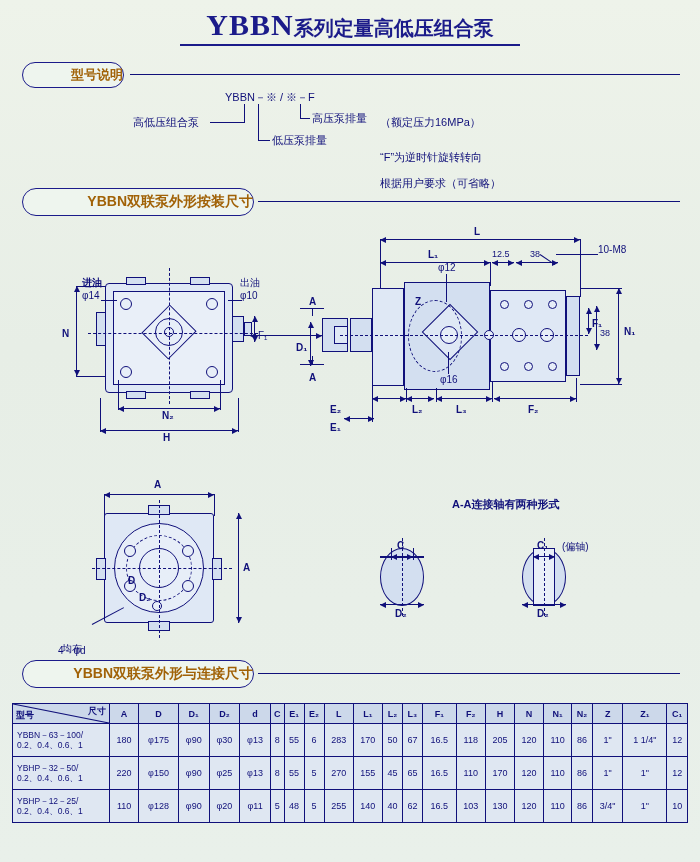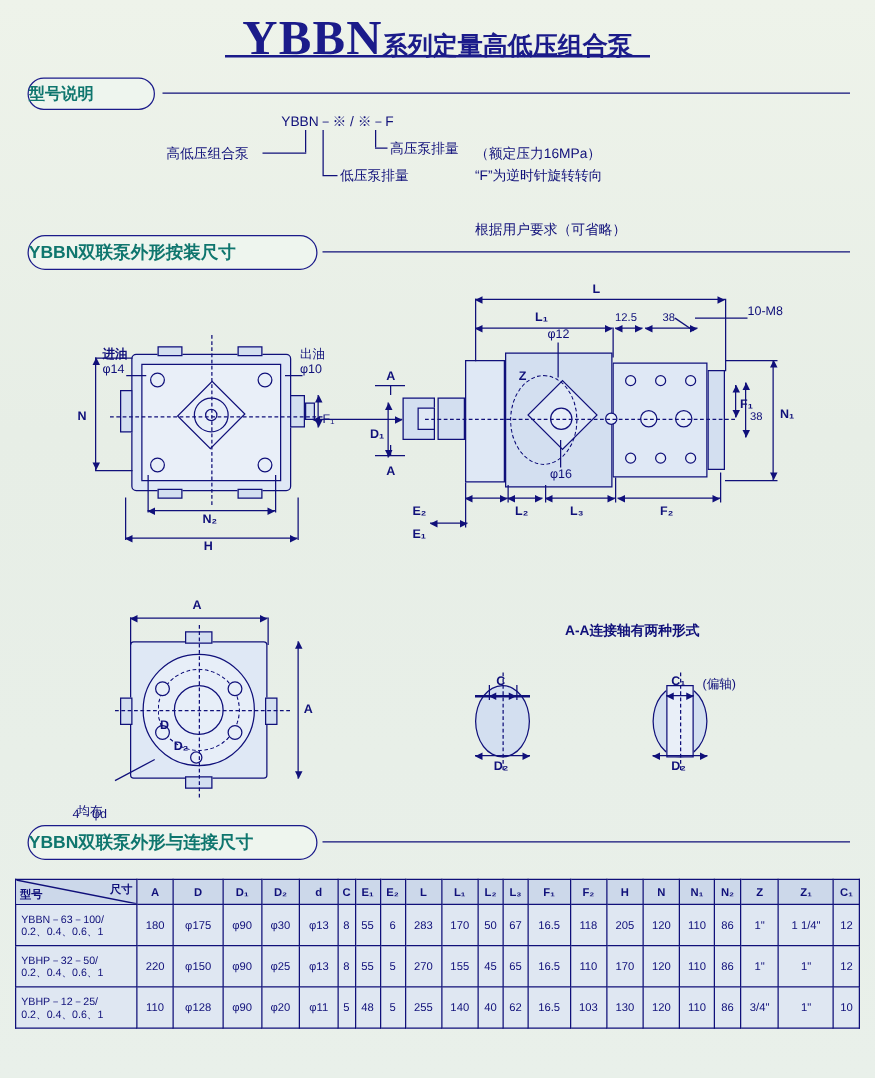--- a/index.html
+++ b/index.html
@@ -14,32 +14,32 @@
   .page{
     position:absolute;inset:0;
     background:linear-gradient(180deg,#eef3ea 0%, #e7eee6 40%, #e9f0ea 100%);
   }
   
   .title{
     position:absolute;top:8px;left:0;width:700px;text-align:center;
     font-weight:bold;color:#1b1b8a;
     white-space:nowrap;
   }
-  .title .big{font-family:"Liberation Serif",serif;font-size:39px;letter-spacing:1px;}
+  .title .big{font-family:"Liberation Serif",serif;font-size:30px;letter-spacing:1px;}
   .title .cn{font-size:20px;}
   .title-underline{
     position:absolute;top:44px;left:180px;width:340px;height:2px;background:#1b1b8a;
   }
   
   .pill{
     position:absolute;
     border:1.5px solid #1b1b8a;border-radius:14px;
     background:#eef5ee;
-    color:#0f766e;font-weight:bold;
-    display:flex;align-items:center;justify-content:flex-start;
+    color:#a16207;font-weight:bold;
+    display:flex;align-items:center;justify-content:flex-end;
     white-space:nowrap;
   }
   
   .lbl{position:absolute;font-size:10px;color:#10107a;white-space:nowrap;}
   .lbl.s{font-size:9px;}
   .lbl.cn{font-size:11px;}
   .lbl.b{font-weight:bold;}
   
   .line{position:absolute;background:#10107a;}
   .hline{height:1px;}
@@ -117,21 +117,21 @@
 
 <div class="line vline" style="left:258px;top:104px;height:36px;"></div>
 <div class="line hline" style="left:258px;top:140px;width:12px;"></div>
 <div class="lbl cn" style="left:272px;top:133px;">低压泵排量</div>
 
 <div class="line vline" style="left:300px;top:104px;height:14px;"></div>
 <div class="line hline" style="left:300px;top:118px;width:10px;"></div>
 <div class="lbl cn" style="left:312px;top:111px;">高压泵排量</div>
 
 <div class="lbl cn" style="left:380px;top:115px;">（额定压力16MPa）</div>
-<div class="lbl cn" style="left:380px;top:133px;">“F”为逆时针旋转转向</div>
+<div class="lbl cn" style="left:380px;top:150px;">“F”为逆时针旋转转向</div>
 <div class="lbl cn" style="left:380px;top:136px;margin-top:40px;">根据用户要求（可省略）</div>
 
 <div class="pill" style="left:22px;top:188px;width:230px;height:26px;font-size:14px;">
   <span>YBBN双联泵外形按装尺寸</span>
 </div>
 <div class="line hline" style="left:258px;top:201px;width:422px;"></div>
 
 <div class="rect fill" style="left:105px;top:283px;width:128px;height:110px;border-radius:4px;"></div>
 <div class="rect light" style="left:113px;top:291px;width:112px;height:94px;"></div>
 

